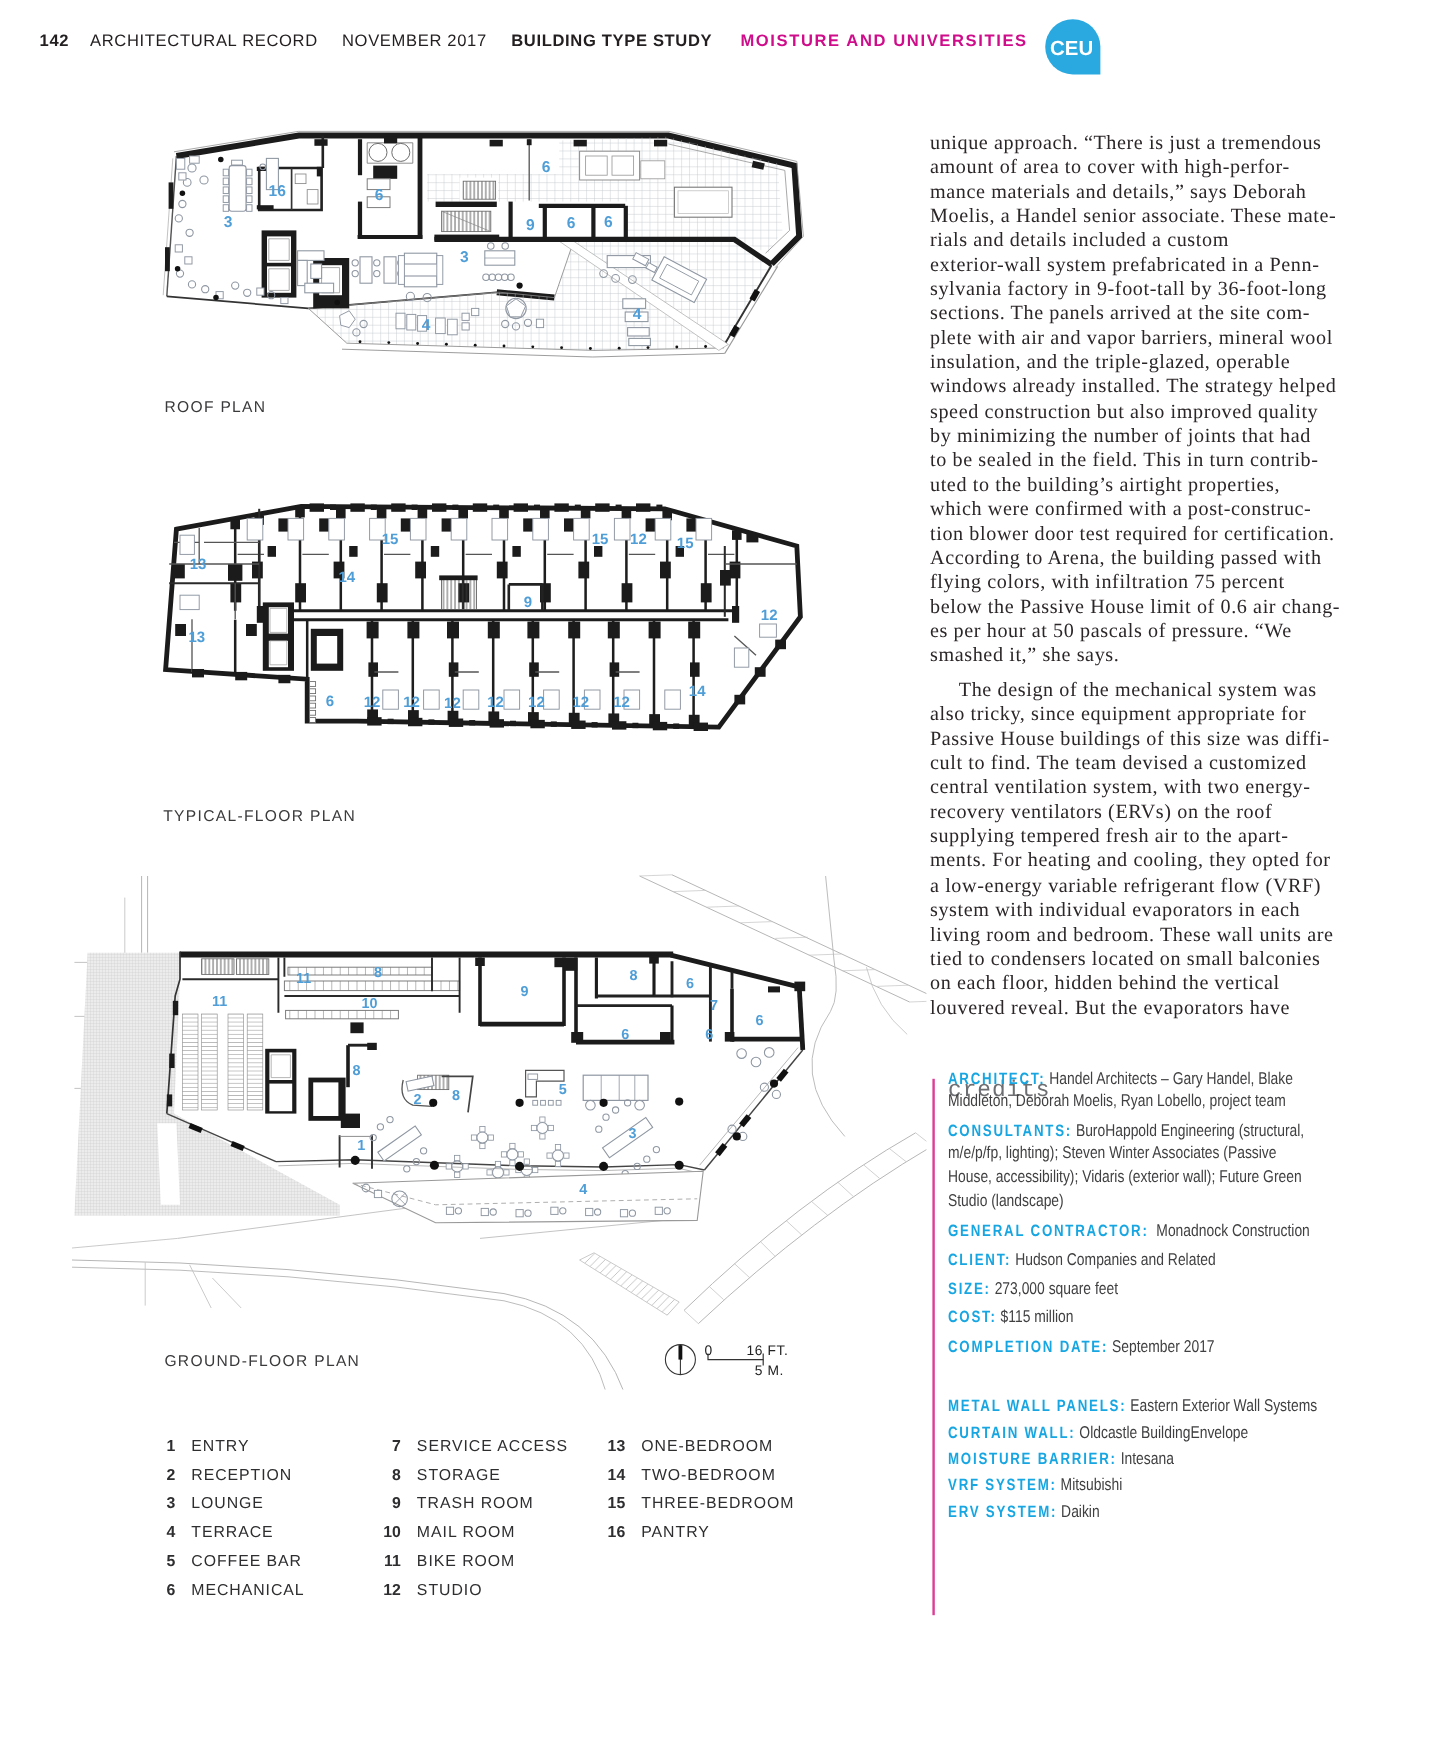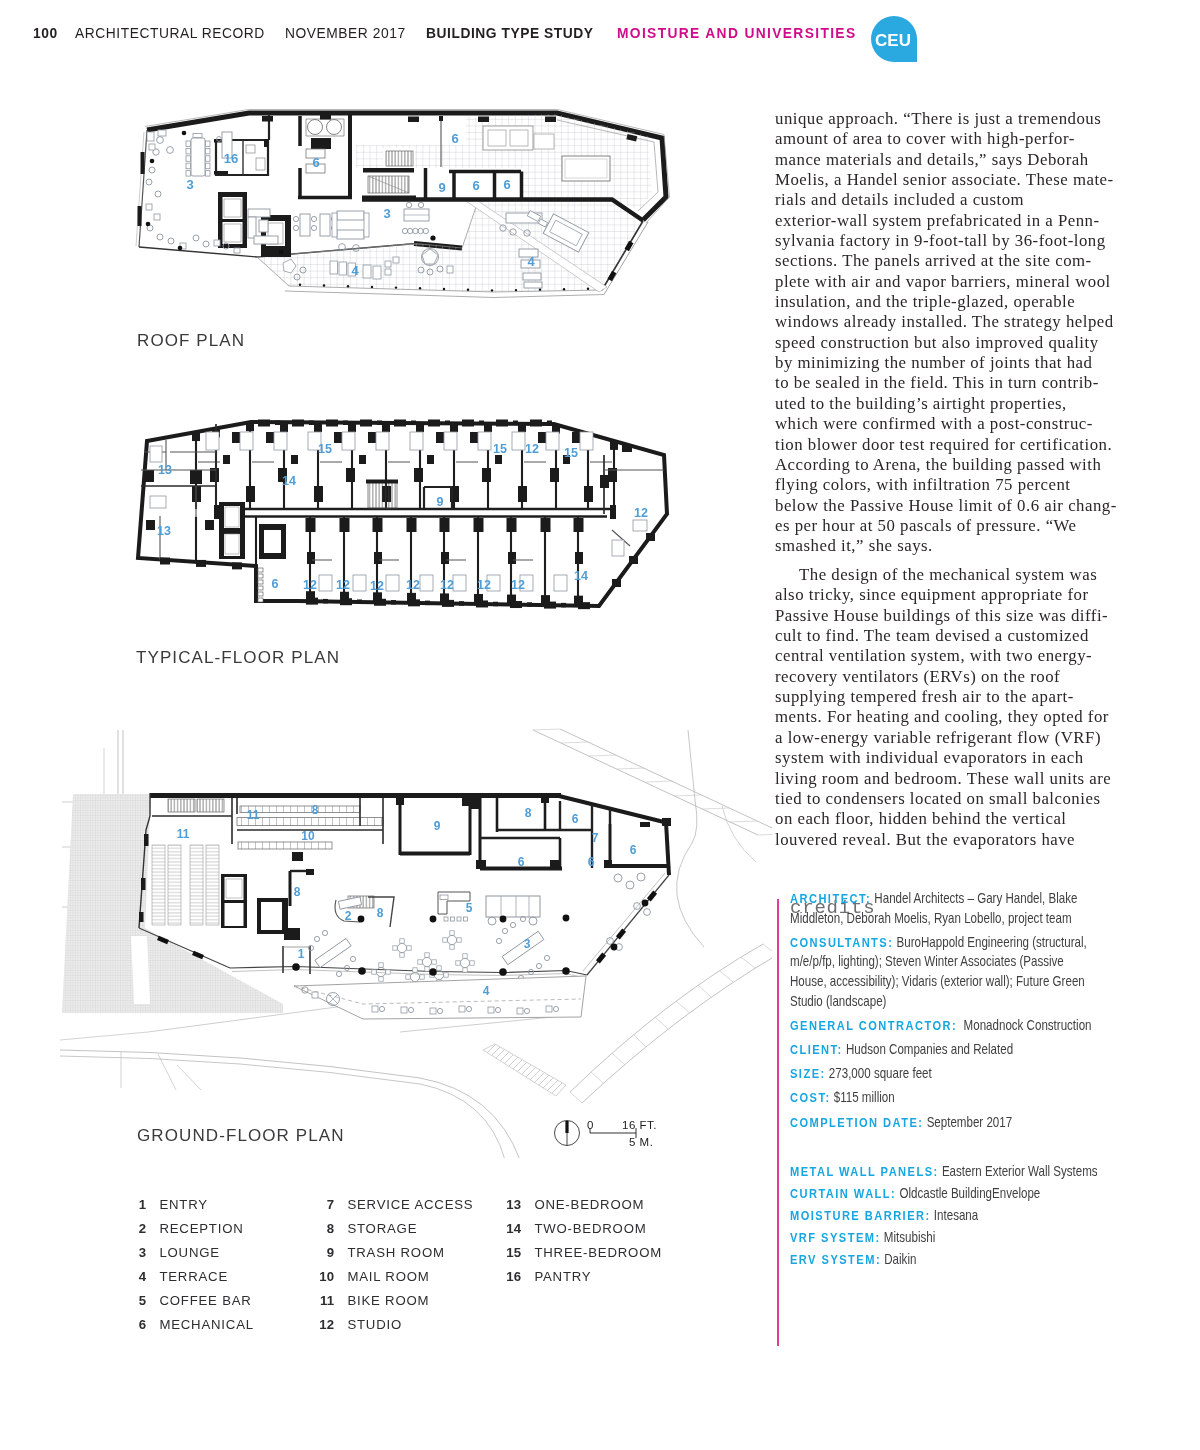--- a/index.html
+++ b/index.html
@@ -24,26 +24,26 @@
   .cred .line{white-space:nowrap;transform:scaleX(0.815);transform-origin:0 50%;
               height:19.6px;line-height:19.6px;}
   .cred .lab{color:#17a6e1;letter-spacing:1.8px;font-weight:bold;font-size:13.6px;}
   #sources .entry{margin:0 0 2.5px 0;}
   .src-h{color:#2f3033;font-weight:bold;font-size:13.8px;letter-spacing:1.6px;}
   
   .leg{font-size:13.2px;color:#2e2e30;letter-spacing:0.8px;}
   .leg .row{height:24px;line-height:24px;white-space:nowrap;}
   .leg .n{display:inline-block;text-align:right;font-weight:bold;letter-spacing:0;}
   
-  .cap{font-size:17px;letter-spacing:1.1px;color:#3a3a3c;white-space:nowrap;}
+  .cap{font-size:13px;letter-spacing:1.1px;color:#3a3a3c;white-space:nowrap;}
 </style>
 </head>
 <body>
 
-<div class="abs hdr" style="left:33px;"><b>100</b></div>
+<div class="abs hdr" style="left:33px;"><b>142</b></div>
 <div class="abs hdr" style="left:75px;">ARCHITECTURAL RECORD</div>
 <div class="abs hdr" style="left:285px;">NOVEMBER 2017</div>
 <div class="abs hdr" style="left:426px;"><b>BUILDING TYPE STUDY</b></div>
 <div class="abs hdr mag" style="left:617px;">MOISTURE AND UNIVERSITIES</div>
 
 <svg class="abs" style="left:869px;top:14px;" width="50" height="50" viewBox="0 0 50 50">
   <path d="M25 2 A23 23 0 1 0 25 48 L48 48 L48 25 A23 23 0 0 0 25 2 Z" fill="#2aa9e0"></path>
   <text x="24" y="32" font-family="Liberation Sans, sans-serif" font-size="17" font-weight="bold" fill="#ffffff" text-anchor="middle">CEU</text>
 </svg>
 
@@ -130,21 +130,21 @@
     </div>
   <div class="entry">
       <div class="line"><span class="lab">VRF SYSTEM:</span> Mitsubishi</div>
     </div>
   <div class="entry">
       <div class="line"><span class="lab">ERV SYSTEM:</span> Daikin</div>
     </div>
 </div>
 
 <div class="abs cap" style="left:137px;top:331px;">ROOF PLAN</div>
-<div class="abs cap" style="left:136px;top:648px;">TYPICAL-FLOOR PLAN</div>
+<div class="abs cap" style="left:136px;top:672px;">TYPICAL-FLOOR PLAN</div>
 <div class="abs cap" style="left:137px;top:1126px;">GROUND-FLOOR PLAN</div>
 
 <div class="abs leg" style="left:124px;top:1193px;">
   <div class="row"><span class="n" style="width:22px;">1</span>&nbsp;&nbsp;&nbsp;ENTRY</div>
   <div class="row"><span class="n" style="width:22px;">2</span>&nbsp;&nbsp;&nbsp;RECEPTION</div>
   <div class="row"><span class="n" style="width:22px;">3</span>&nbsp;&nbsp;&nbsp;LOUNGE</div>
   <div class="row"><span class="n" style="width:22px;">4</span>&nbsp;&nbsp;&nbsp;TERRACE</div>
   <div class="row"><span class="n" style="width:22px;">5</span>&nbsp;&nbsp;&nbsp;COFFEE BAR</div>
   <div class="row"><span class="n" style="width:22px;">6</span>&nbsp;&nbsp;&nbsp;MECHANICAL</div>
 </div>

